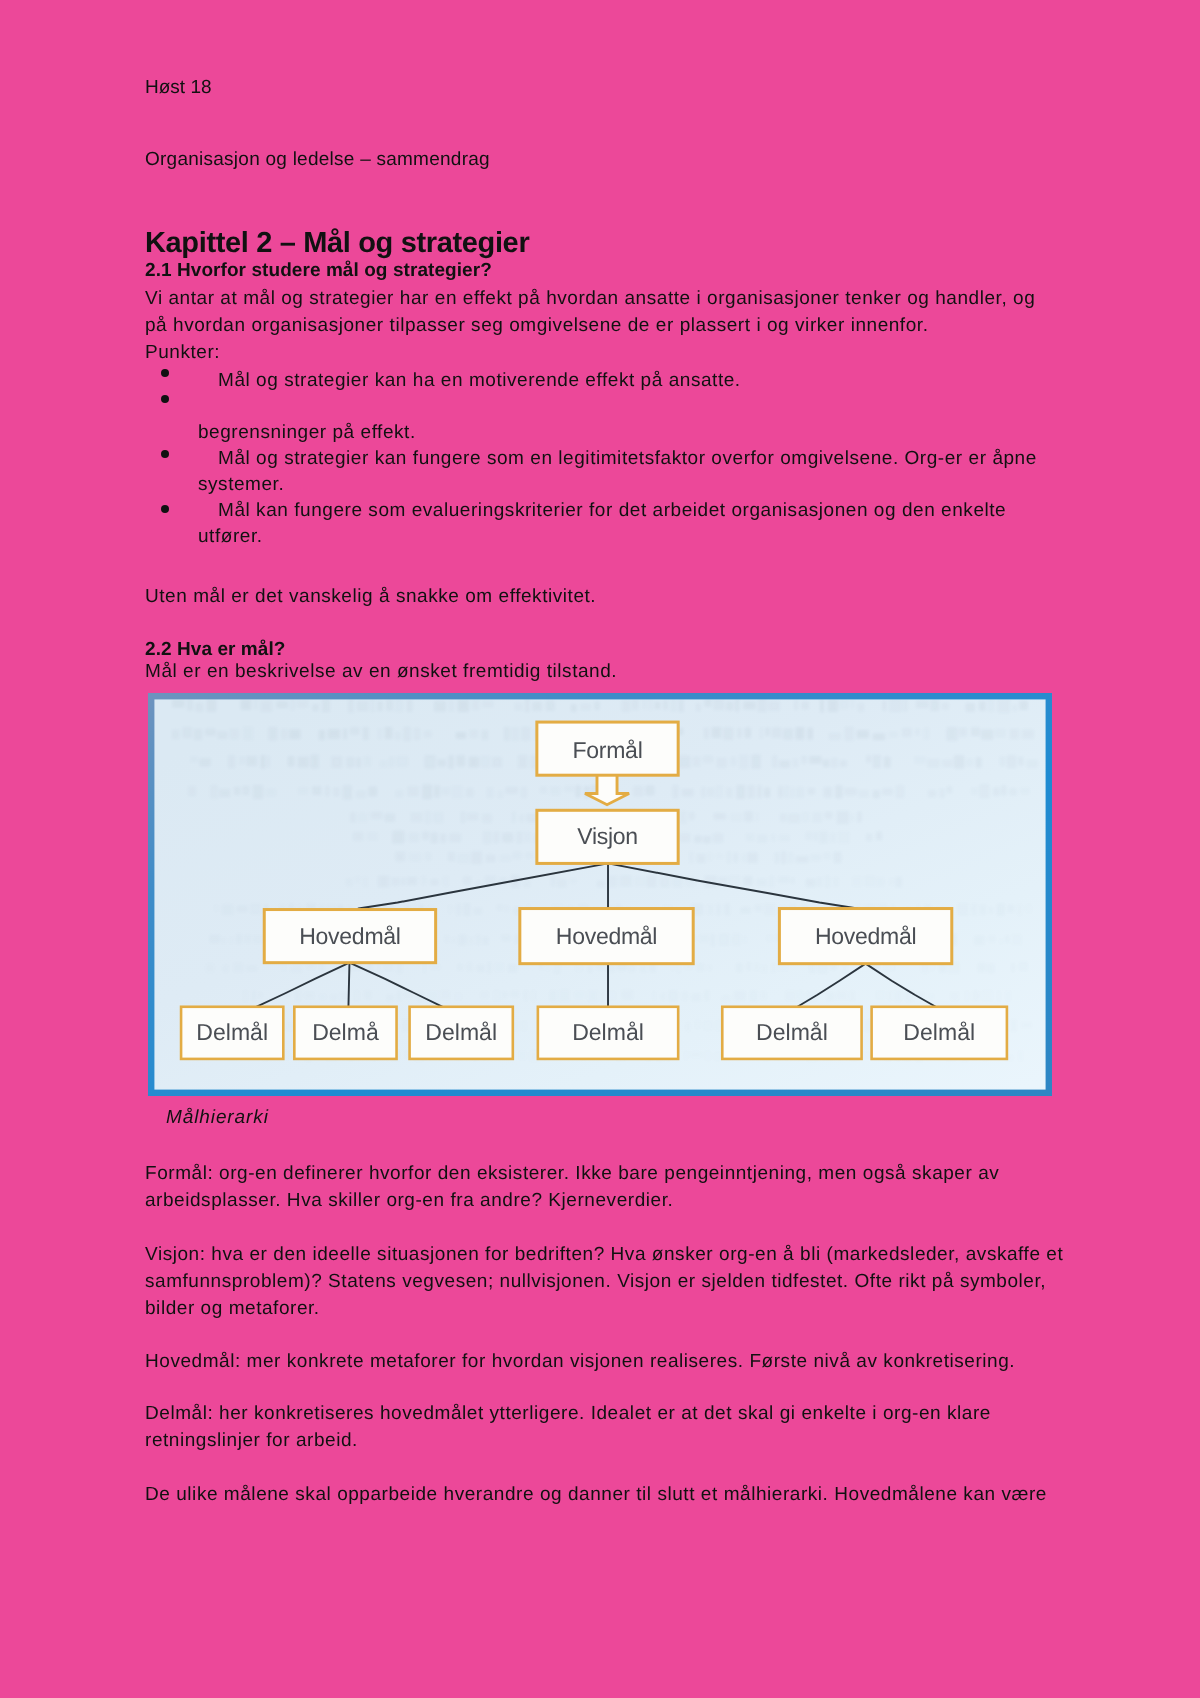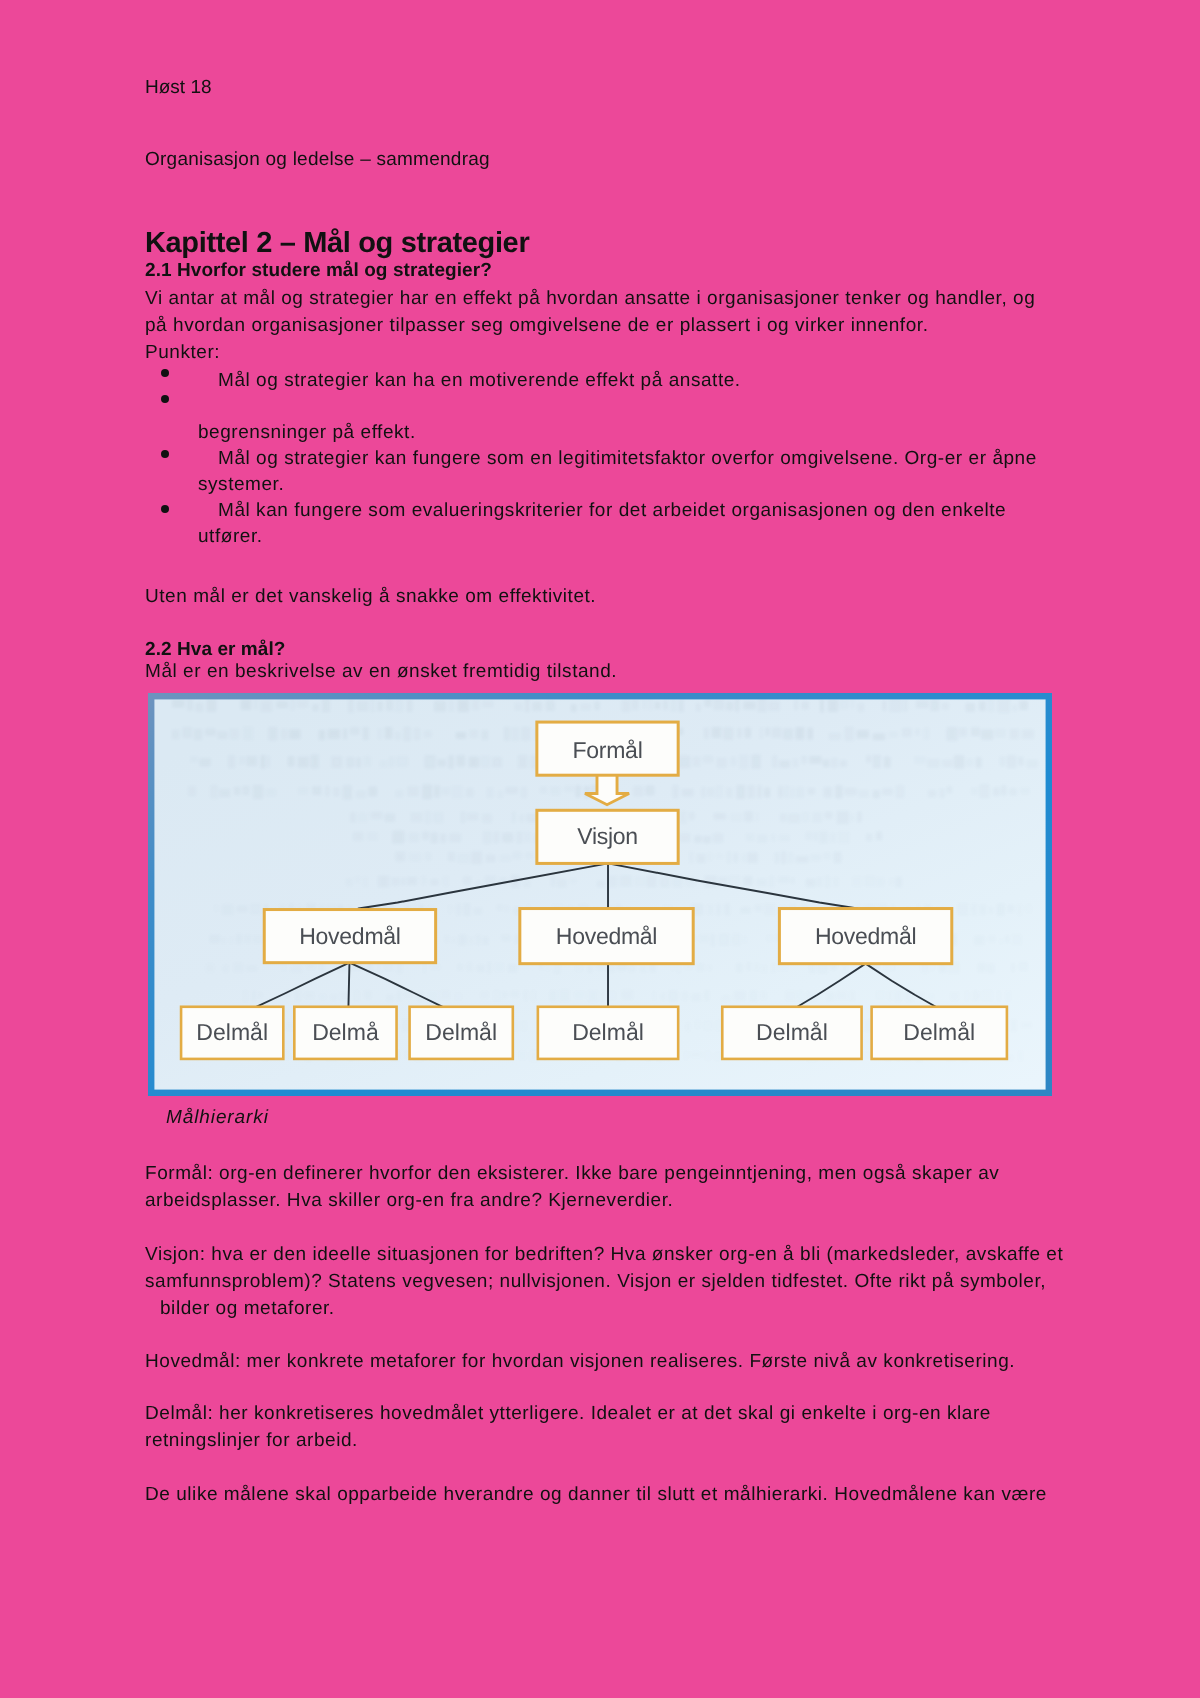--- a/index.html
+++ b/index.html
@@ -929,21 +929,21 @@
     </svg>
   </div>
 
   <div class="abs tx ital" style="left:135px;top:1107px;margin-left:31px;">Målhierarki</div>
 
   <div class="abs tx" style="left:145px;top:1163px;">Formål: org-en definerer hvorfor den eksisterer. Ikke bare pengeinntjening, men også skaper av</div>
   <div class="abs tx" style="left:145px;top:1190px;">arbeidsplasser. Hva skiller org-en fra andre? Kjerneverdier.</div>
 
   <div class="abs tx" style="left:145px;top:1244px;">Visjon: hva er den ideelle situasjonen for bedriften? Hva ønsker org-en å bli (markedsleder, avskaffe et</div>
   <div class="abs tx" style="left:145px;top:1271px;">samfunnsproblem)? Statens vegvesen; nullvisjonen. Visjon er sjelden tidfestet. Ofte rikt på symboler,</div>
-  <div class="abs tx" style="left:160px;top:1298px;">bilder og metaforer.</div>
+  <div class="abs tx" style="left:145px;top:1298px;">bilder og metaforer.</div>
 
   <div class="abs tx" style="left:145px;top:1351px;">Hovedmål: mer konkrete metaforer for hvordan visjonen realiseres. Første nivå av konkretisering.</div>
 
   <div class="abs tx" style="left:145px;top:1403px;">Delmål: her konkretiseres hovedmålet ytterligere. Idealet er at det skal gi enkelte i org-en klare</div>
   <div class="abs tx" style="left:145px;top:1430px;">retningslinjer for arbeid.</div>
 
   <div class="abs tx" style="left:145px;top:1484px;">De ulike målene skal opparbeide hverandre og danner til slutt et målhierarki. Hovedmålene kan være</div>
 
 </div>
 

